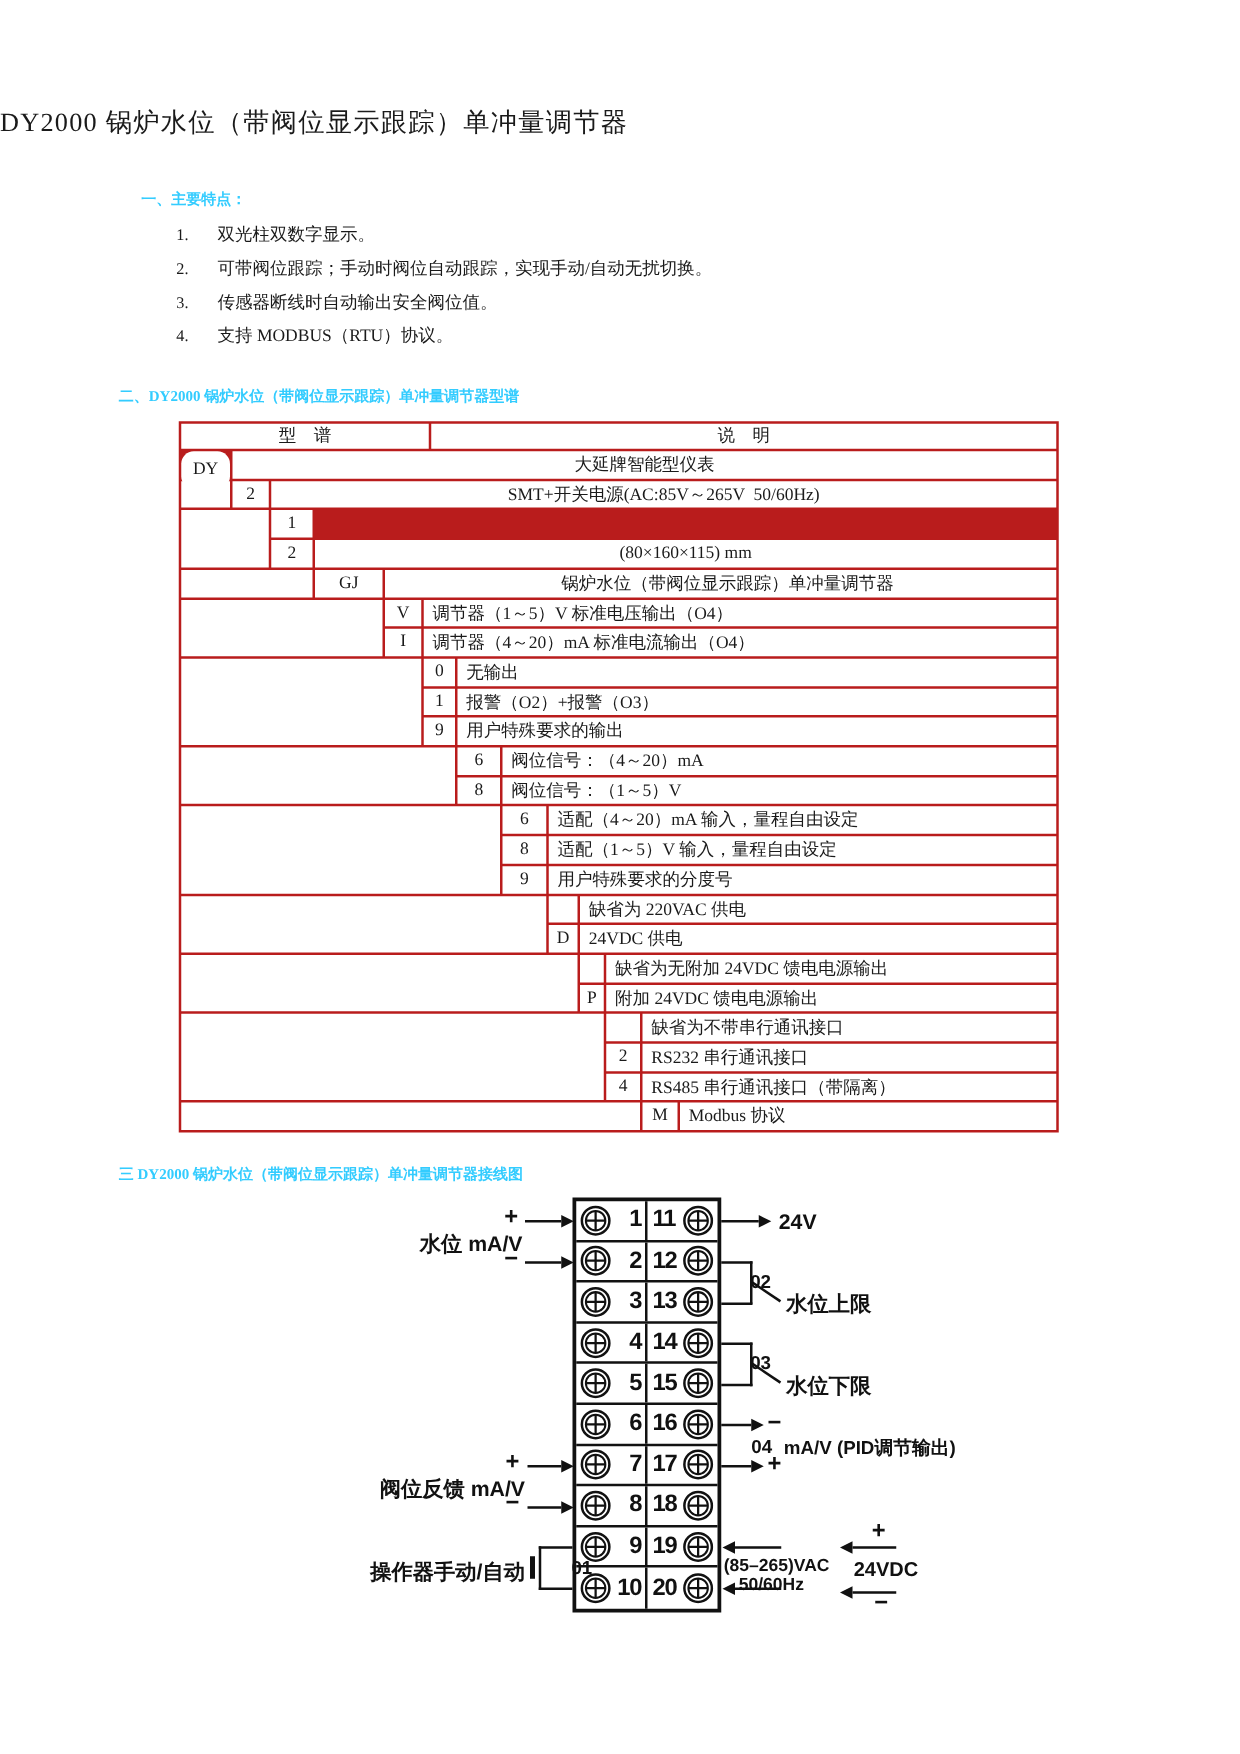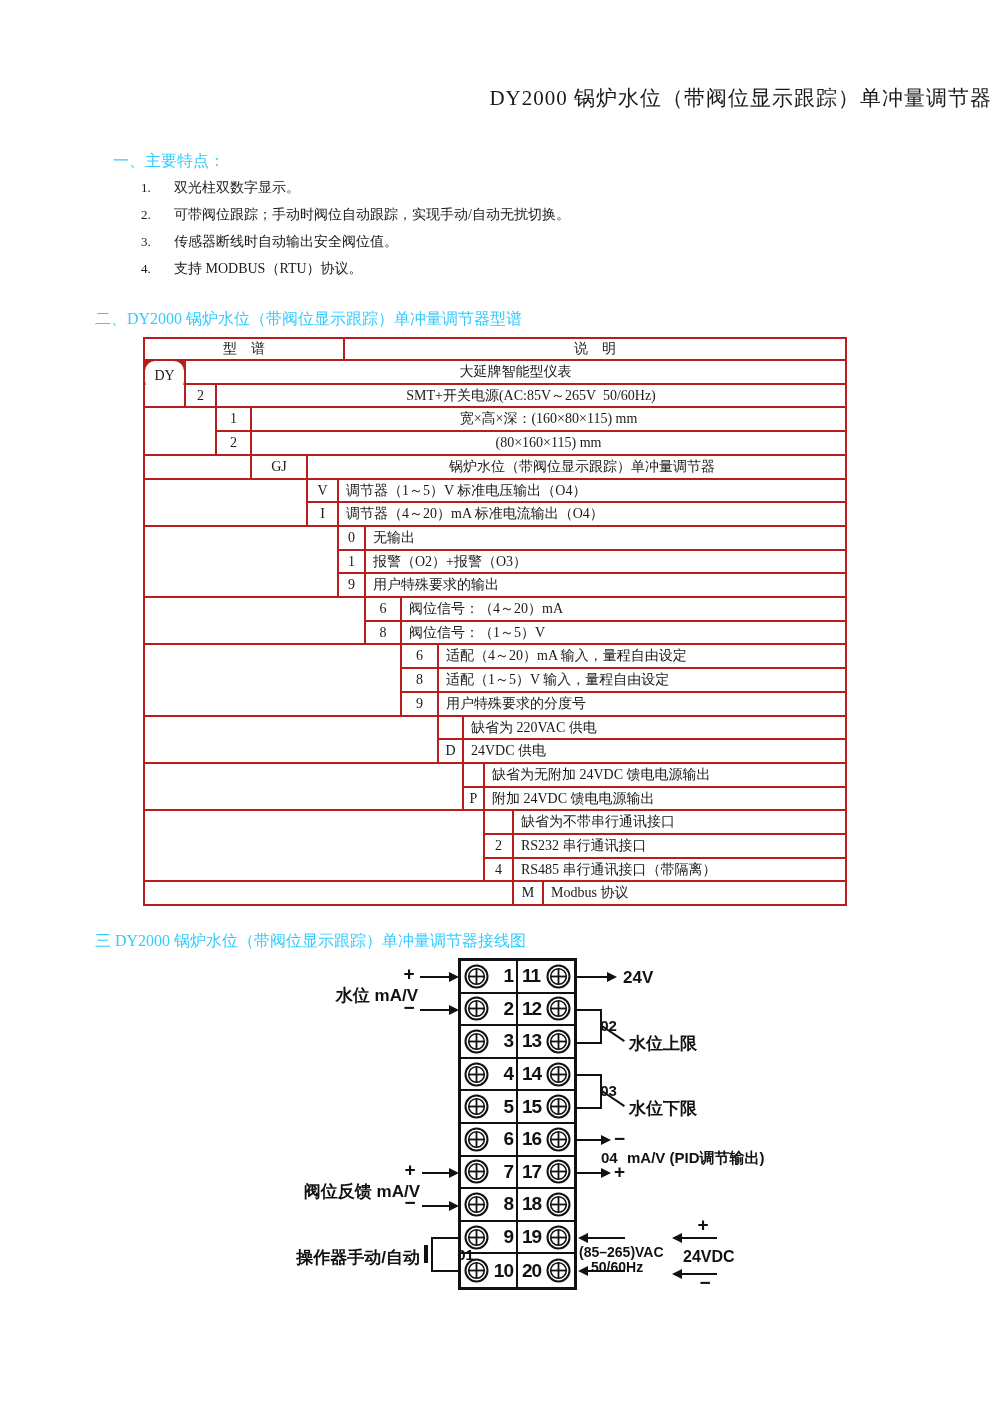--- a/index.html
+++ b/index.html
@@ -1,22 +1,22 @@
 <!DOCTYPE html>
 <html><head>
 <meta charset="utf-8">
 <style>
   html,body{margin:0;padding:0;background:#fff;}
   #page{position:relative;width:992px;height:1403px;background:#ffffff;margin:0 auto;overflow:hidden;
         font-family:"Liberation Serif","DejaVu Serif",serif;color:#1a1a1a;}
   
-  #page-title{position:absolute;left:0;top:84px;width:992px;text-align:right;
+  #page-title{position:absolute;left:0;top:84px;width:992px;text-align:left;
         font-size:21px;font-weight:normal;margin:0;letter-spacing:1px;}
   
-  .sec-heading{position:absolute;font-size:16px;font-weight:normal;color:#33CCFF;white-space:nowrap;}
+  .sec-heading{position:absolute;font-size:12px;font-weight:bold;color:#33CCFF;white-space:nowrap;}
   #h-features{left:113px;top:151px;}
   #h-model{left:95px;top:309px;}
   #h-wiring{left:95px;top:931px;}
   
   #features-list{position:absolute;left:141px;top:179px;}
   .feat-item{height:27px;font-size:14px;white-space:nowrap;}
   .feat-num{display:inline-block;width:33px;font-size:13px;}
   
   #model-table{position:absolute;left:143px;top:337px;background:#b91c1c;}
   .tcell{position:absolute;background:#fff;display:flex;align-items:center;font-size:14px;
@@ -69,21 +69,20 @@
   <div id="model-table" style="width: 704px; height: 569px;">
       <div class="tcell c-center" style="left: 2px; top: 2px; width: 198px; height: 20px;">型    谱</div>
       <div class="tcell c-center" style="left: 202px; top: 2px; width: 500px; height: 20px;">说    明</div>
       <div class="tcell c-center" style="left: 2px; top: 24px; width: 39px; height: 30px; border-radius: 10px;">DY</div>
       <div class="tcell c-center" style="left: 43px; top: 24px; width: 659px; height: 22px;">大延牌智能型仪表</div>
       <div class="tcell " style="left: 2px; top: 48px; width: 39px; height: 21px;"></div>
       <div class="tcell c-center" style="left: 43px; top: 48px; width: 29px; height: 21px;">2</div>
       <div class="tcell c-center" style="left: 74px; top: 48px; width: 628px; height: 21px;">SMT+开关电源(AC:85V～265V  50/60Hz)</div>
       <div class="tcell " style="left: 2px; top: 71px; width: 70px; height: 46px;"></div>
       <div class="tcell c-center" style="left: 74px; top: 71px; width: 33px; height: 22px;">1</div>
-      <div class="tcell c-center" style="left: 109px; top: 71px; width: 593px; height: 22px;">宽×高×深：(160×80×115) mm</div>
       <div class="tcell c-center" style="left: 74px; top: 95px; width: 33px; height: 22px;">2</div>
       <div class="tcell c-center" style="left: 109px; top: 95px; width: 593px; height: 22px;">(80×160×115) mm</div>
       <div class="tcell " style="left: 2px; top: 119px; width: 105px; height: 22px;"></div>
       <div class="tcell c-center" style="left: 109px; top: 119px; width: 54px; height: 22px;">GJ</div>
       <div class="tcell c-center" style="left: 165px; top: 119px; width: 537px; height: 22px; padding-left: 11px;">锅炉水位（带阀位显示跟踪）单冲量调节器</div>
       <div class="tcell " style="left: 2px; top: 143px; width: 161px; height: 45px;"></div>
       <div class="tcell c-center" style="left: 165px; top: 143px; width: 29px; height: 21px;">V</div>
       <div class="tcell c-left" style="left: 196px; top: 143px; width: 506px; height: 21px;">调节器（1～5）V 标准电压输出（O4）</div>
       <div class="tcell c-center" style="left: 165px; top: 166px; width: 29px; height: 22px;">I</div>
       <div class="tcell c-left" style="left: 196px; top: 166px; width: 506px; height: 22px;">调节器（4～20）mA 标准电流输出（O4）</div>

